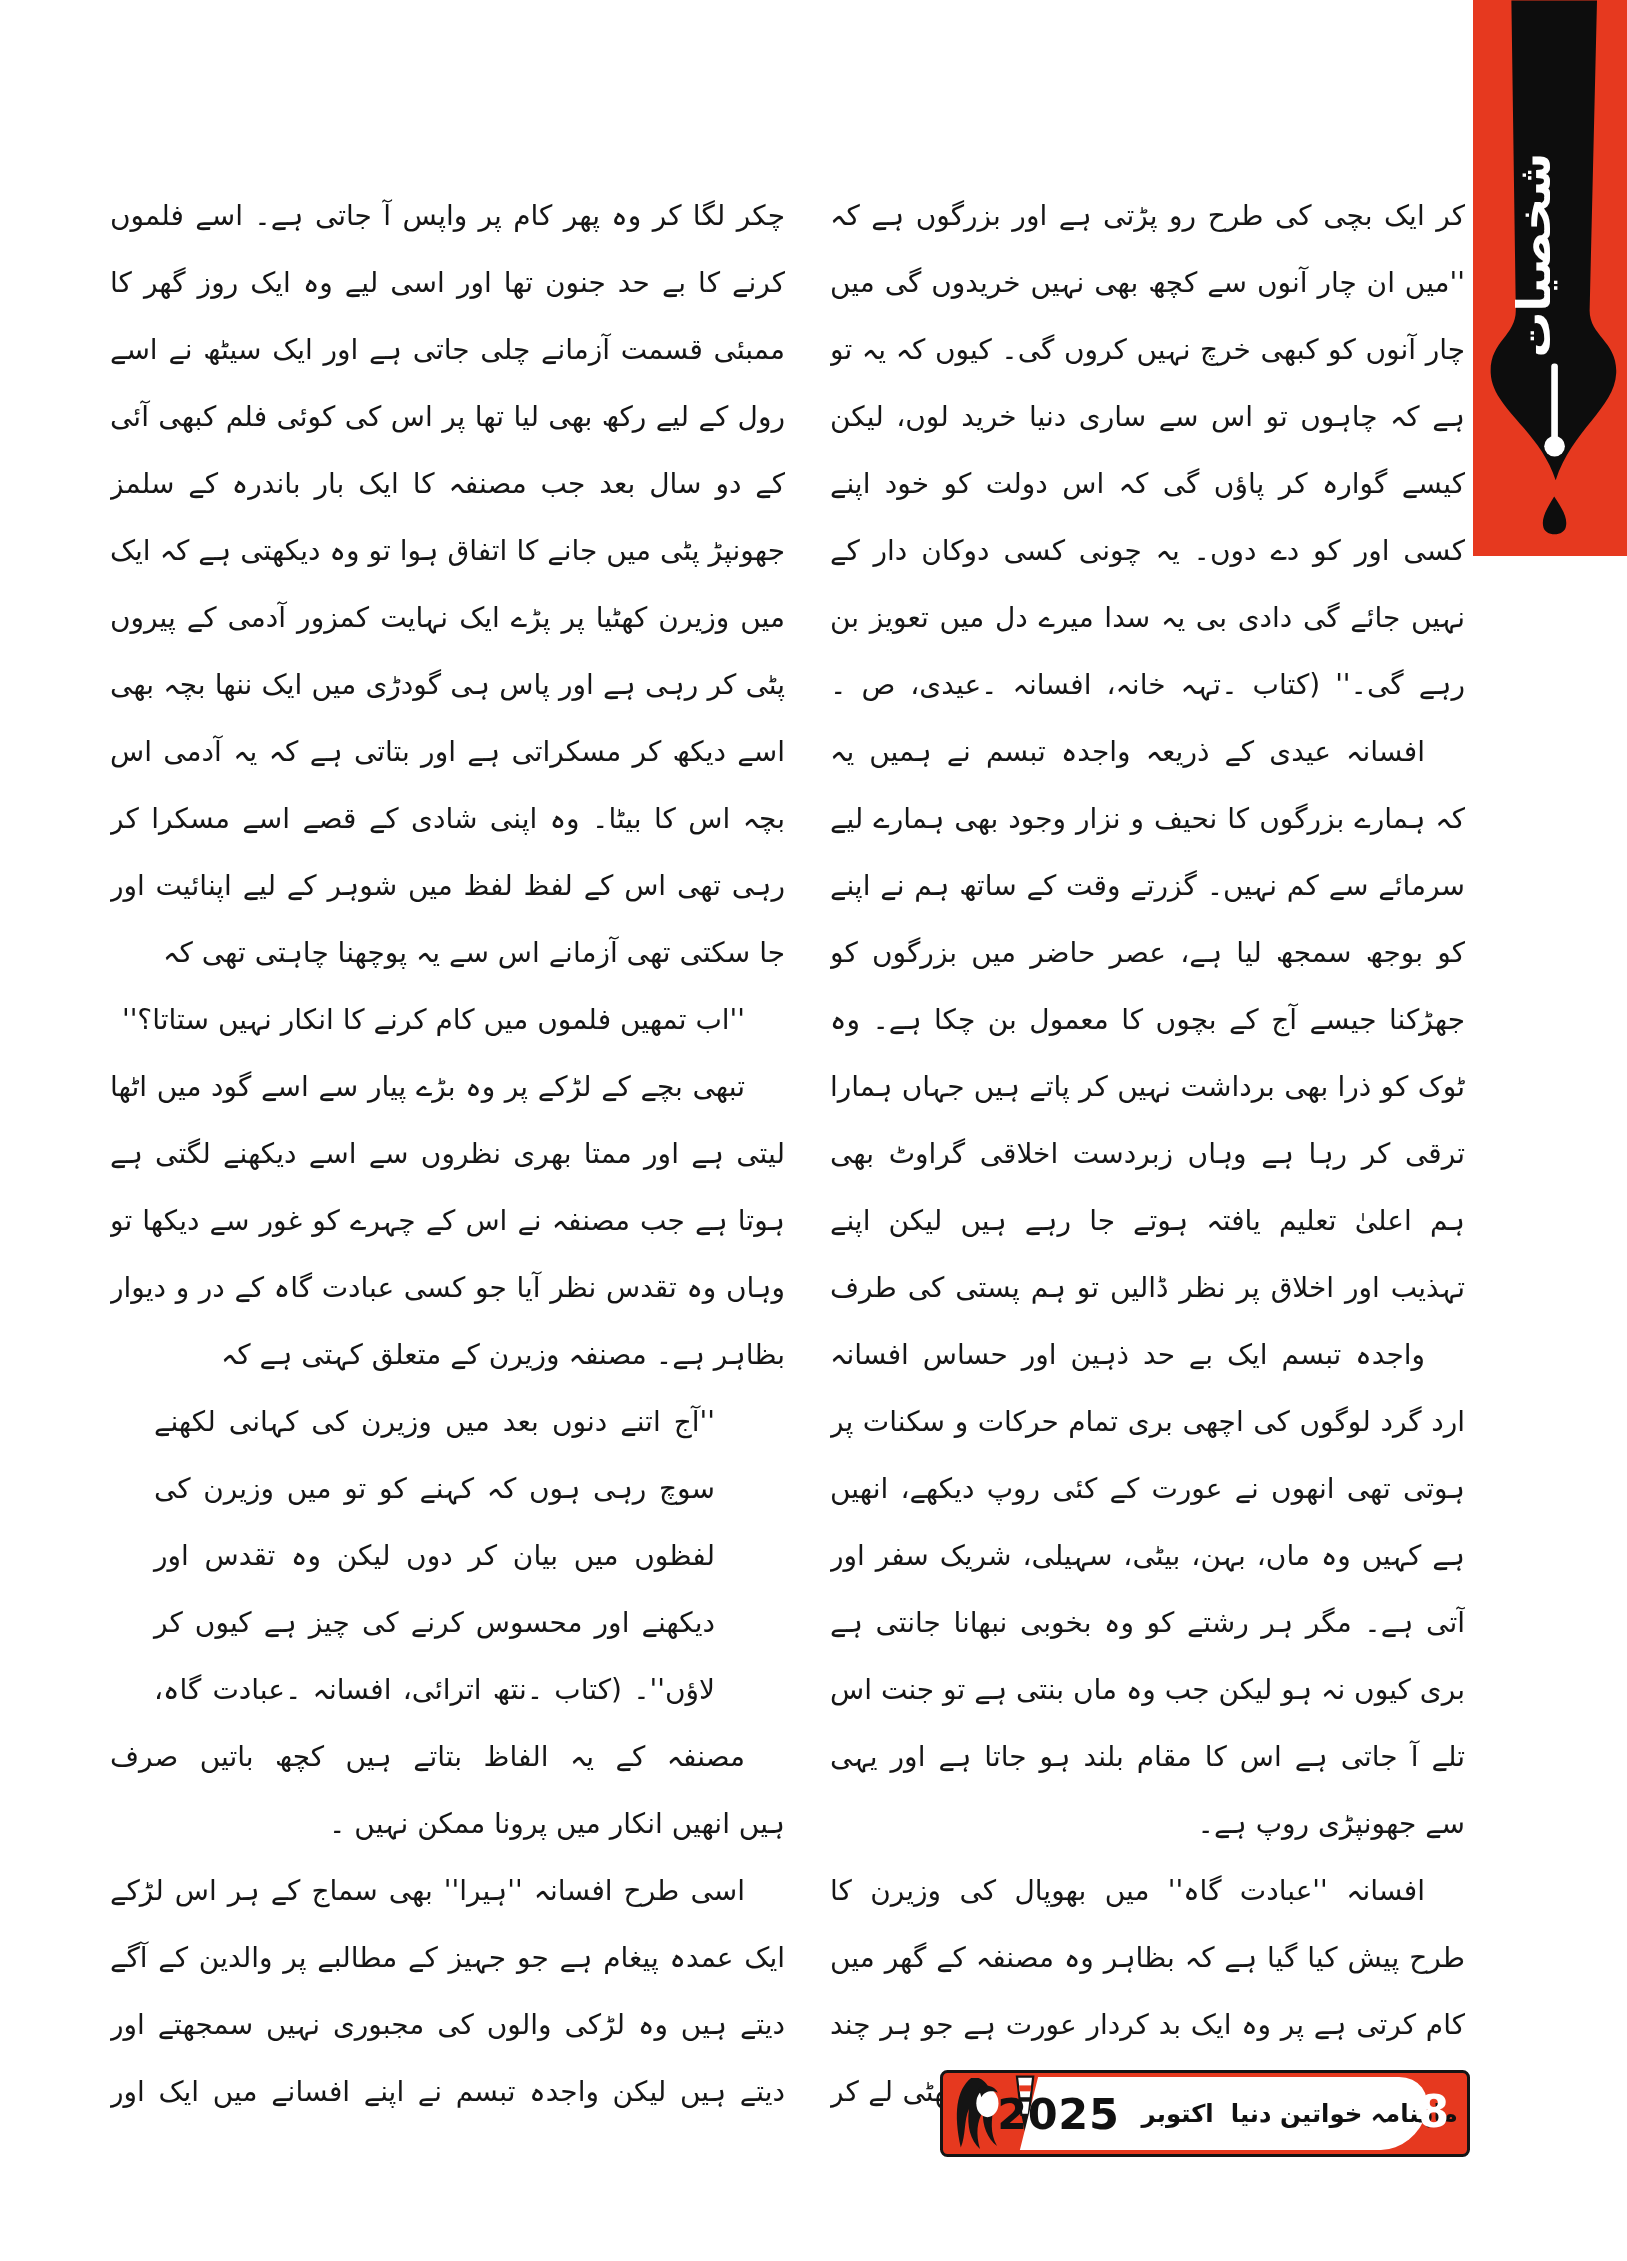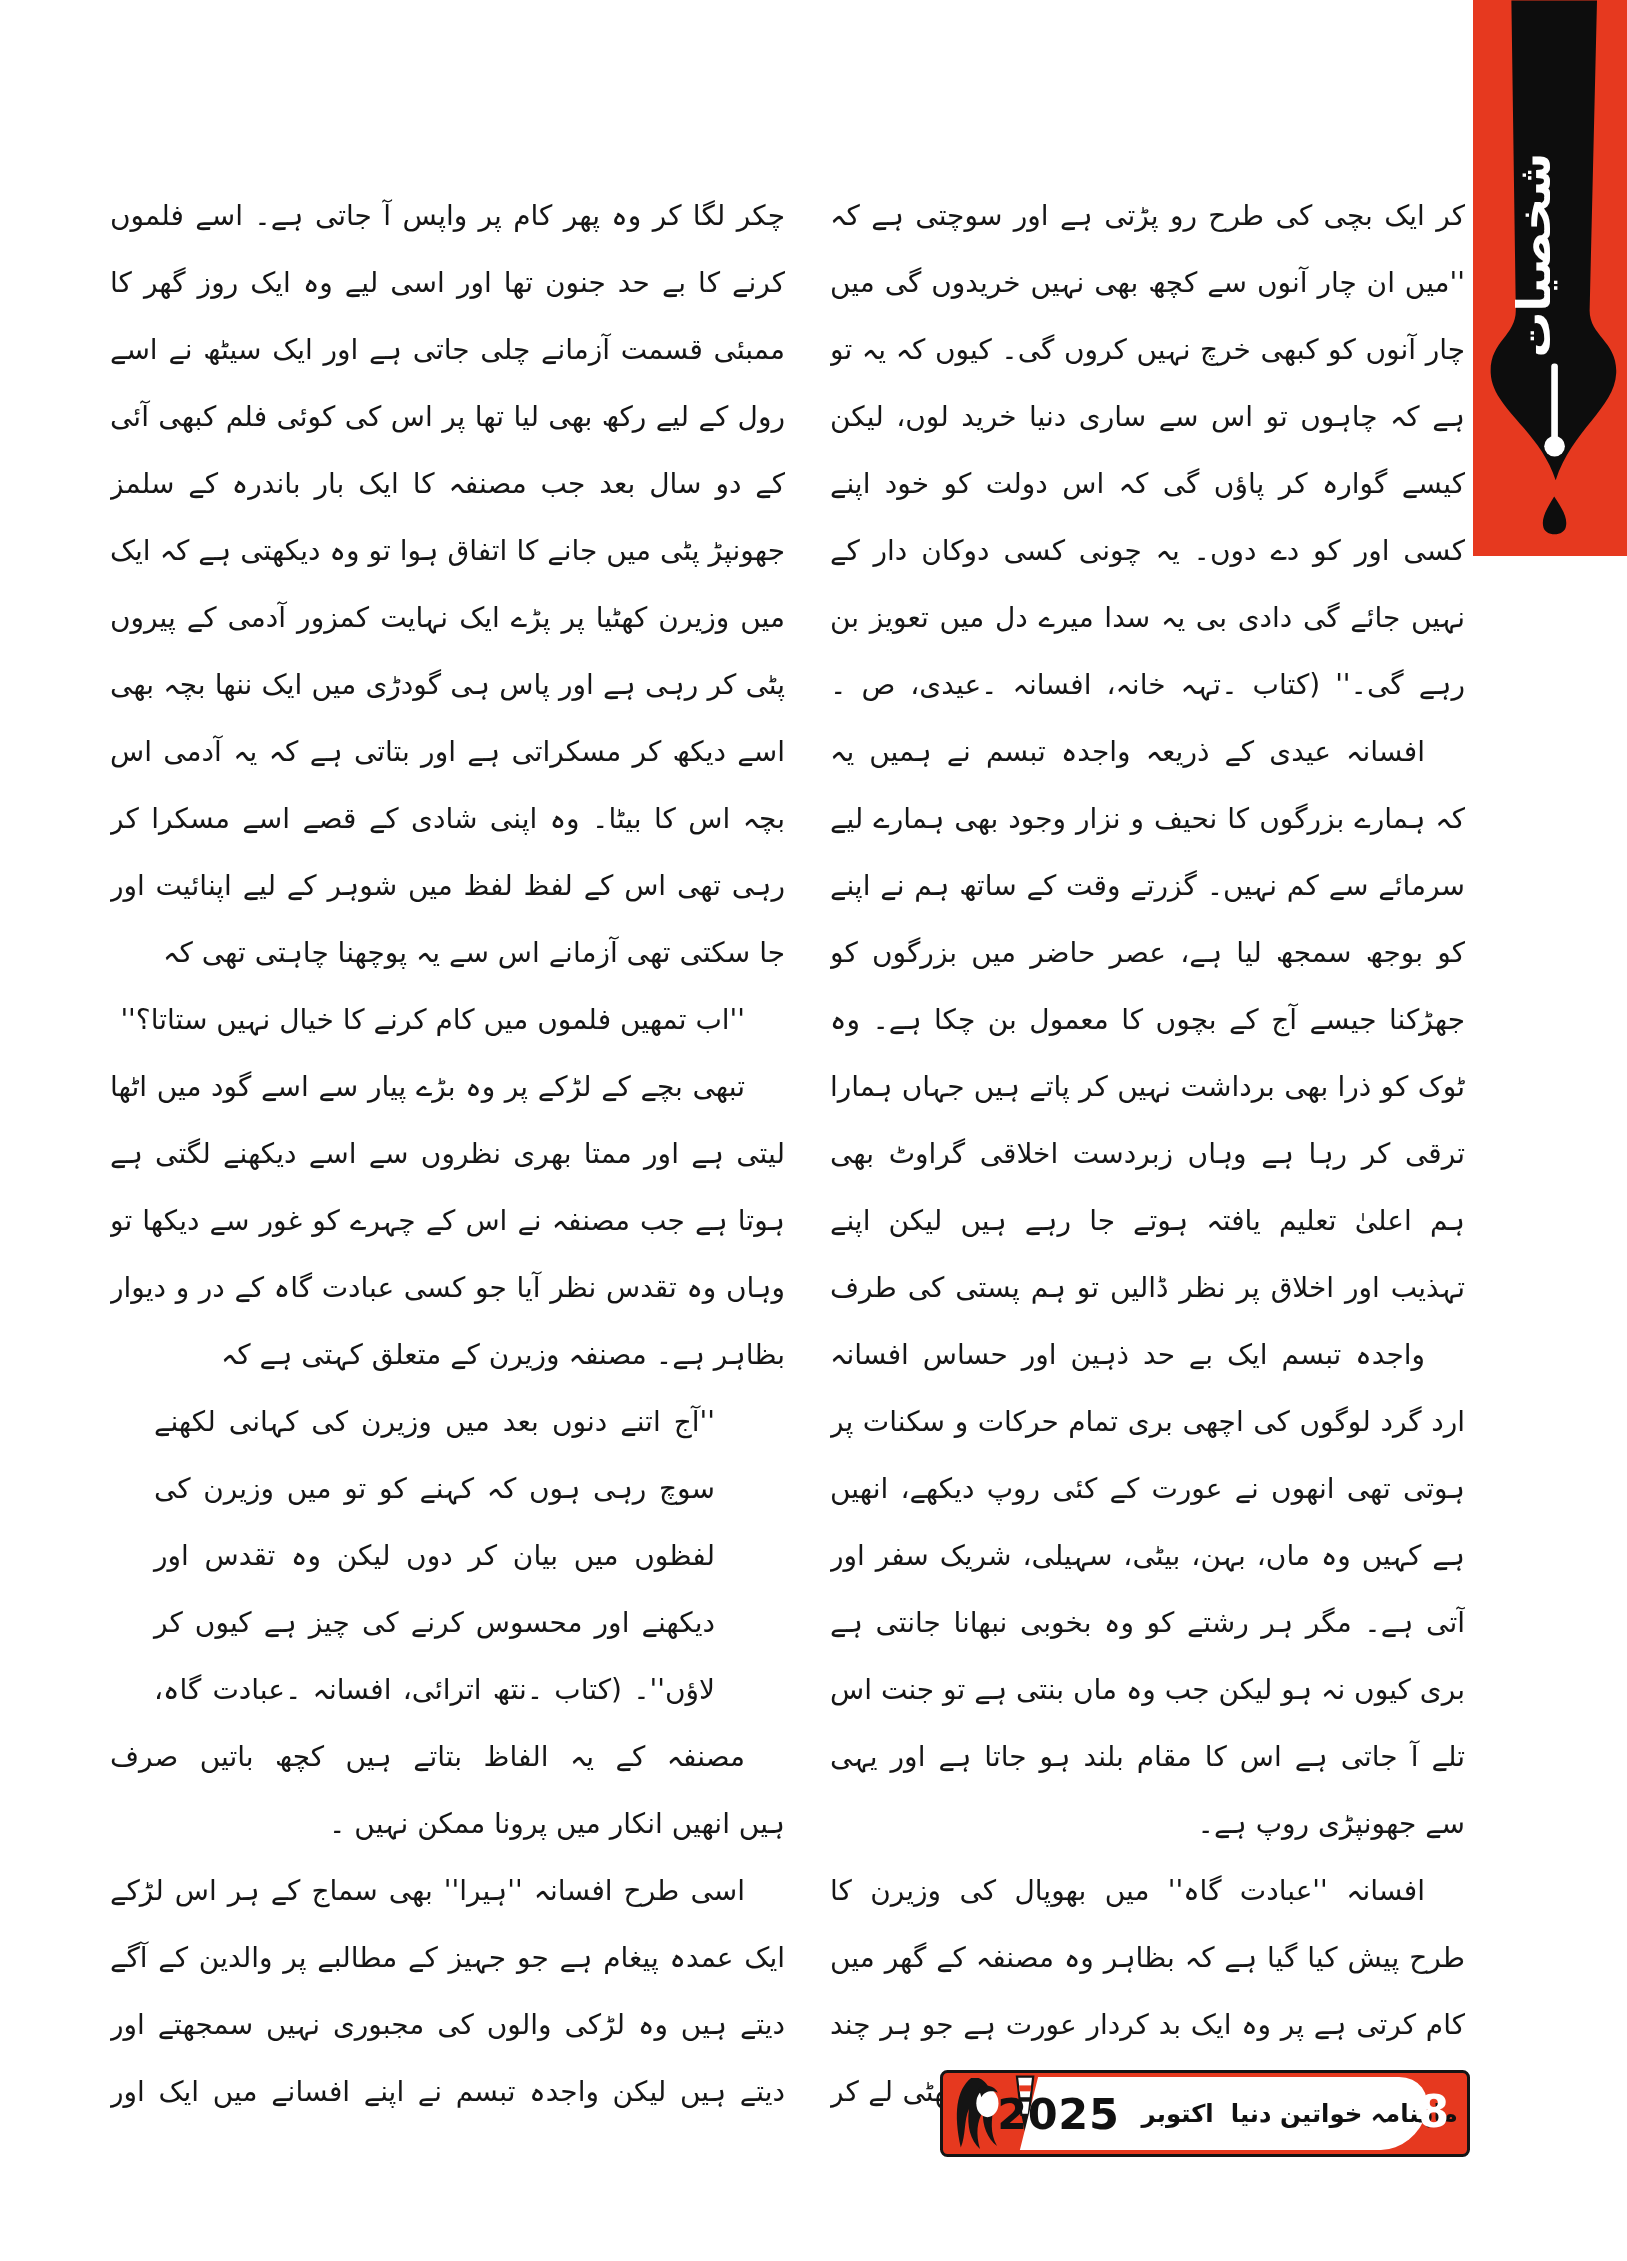--- a/index.html
+++ b/index.html
@@ -51,21 +51,21 @@
     <svg viewBox="0 0 210 752" aria-hidden="true">
       <path fill="#0d0d0d" d="M52 0 H168 L158 420 C158 455 196 462 194 505 C192 552 134 582 112 650 C90 582 26 552 24 505 C22 462 58 455 58 420 Z"></path>
       <rect x="106" y="492" width="9" height="104" rx="4" fill="#ffffff"></rect>
       <circle cx="110.5" cy="604" r="14" fill="#ffffff"></circle>
       <path fill="#0d0d0d" d="M110 672 C99 690 93 701 95 712 C97 727 124 727 126 712 C128 701 122 690 110 672 Z"></path>
       <text x="104" y="345" transform="rotate(-90 104 345)" text-anchor="middle" font-size="62" font-weight="bold" fill="#ffffff" style="direction:rtl;">شخصیات</text>
     </svg>
   </div>
 
   <div class="col col-right" dir="rtl" lang="ur">
-      <div class="line">کر ایک بچی کی طرح رو پڑتی ہے اور سوچتی ہے کہ</div>
+      <div class="line">کر ایک بچی کی طرح رو پڑتی ہے اور بزرگوں ہے کہ</div>
       <div class="line">''میں ان چار آنوں سے کچھ بھی نہیں خریدوں گی میں ان</div>
       <div class="line">چار آنوں کو کبھی خرچ نہیں کروں گی۔ کیوں کہ یہ تو وہ عظیم رقم</div>
       <div class="line">ہے کہ چاہوں تو اس سے ساری دنیا خرید لوں، لیکن میں یہ</div>
       <div class="line">کیسے گوارہ کر پاؤں گی کہ اس دولت کو خود اپنے ہاتھوں سے</div>
       <div class="line">کسی اور کو دے دوں۔ یہ چونی کسی دوکان دار کے ہاتھ میں</div>
       <div class="line">نہیں جائے گی دادی بی یہ سدا میرے دل میں تعویز بن کر</div>
       <div class="line line-end">رہے گی۔'' (کتاب ۔تہہ خانہ، افسانہ ۔عیدی، ص ۔125)</div>
       <div class="line line-open">افسانہ عیدی کے ذریعہ واجدہ تبسم نے ہمیں یہ احساس دلایا ہے</div>
       <div class="line">کہ ہمارے بزرگوں کا نحیف و نزار وجود بھی ہمارے لیے کسی قیمتی</div>
       <div class="line">سرمائے سے کم نہیں۔ گزرتے وقت کے ساتھ ہم نے اپنے بزرگوں</div>
@@ -95,21 +95,21 @@
       <div class="line">ممبئی قسمت آزمانے چلی جاتی ہے اور ایک سیٹھ نے اسے سائیڈ</div>
       <div class="line">رول کے لیے رکھ بھی لیا تھا پر اس کی کوئی فلم کبھی آئی نہیں اس واقعہ</div>
       <div class="line">کے دو سال بعد جب مصنفہ کا ایک بار باندرہ کے سلمز ایریا یعنی</div>
       <div class="line">جھونپڑ پٹی میں جانے کا اتفاق ہوا تو وہ دیکھتی ہے کہ ایک جھونپڑی</div>
       <div class="line">میں وزیرن کھٹیا پر پڑے ایک نہایت کمزور آدمی کے پیروں کی مرہم</div>
       <div class="line">پٹی کر رہی ہے اور پاس ہی گودڑی میں ایک ننھا بچہ بھی سویا تھا وزیرن</div>
       <div class="line">اسے دیکھ کر مسکراتی ہے اور بتاتی ہے کہ یہ آدمی اس کا شوہر ہے اور</div>
       <div class="line">بچہ اس کا بیٹا۔ وہ اپنی شادی کے قصے اسے مسکرا کر اور کچھ شرما کر سنا</div>
       <div class="line">رہی تھی اس کے لفظ لفظ میں شوہر کے لیے اپنائیت اور محبت محسوس کی</div>
       <div class="line line-end">جا سکتی تھی آزمانے اس سے یہ پوچھنا چاہتی تھی کہ</div>
-      <div class="line line-open line-end">''اب تمھیں فلموں میں کام کرنے کا خیال نہیں ستاتا؟''</div>
+      <div class="line line-open line-end">''اب تمھیں فلموں میں کام کرنے کا انکار نہیں ستاتا؟''</div>
       <div class="line line-open">تبھی بچے کے لڑکے پر وہ بڑے پیار سے اسے گود میں اٹھا</div>
       <div class="line">لیتی ہے اور ممتا بھری نظروں سے اسے دیکھنے لگتی ہے اور یہی وہ لمحہ</div>
       <div class="line">ہوتا ہے جب مصنفہ نے اس کے چہرے کو غور سے دیکھا تو اسے</div>
       <div class="line">وہاں وہ تقدس نظر آیا جو کسی عبادت گاہ کے در و دیوار سے ہی ٹپک</div>
       <div class="line line-end">بظاہر ہے۔ مصنفہ وزیرن کے متعلق کہتی ہے کہ</div>
       <div class="line line-quote">''آج اتنے دنوں بعد میں وزیرن کی کہانی لکھنے بیٹھی ہوں تو</div>
       <div class="line line-quote">سوچ رہی ہوں کہ کہنے کو تو میں وزیرن کی ساری داستان</div>
       <div class="line line-quote">لفظوں میں بیان کر دوں لیکن وہ تقدس اور پاکیزگی جو صرف</div>
       <div class="line line-quote">دیکھنے اور محسوس کرنے کی چیز ہے کیوں کر دائرہ تحریر میں</div>
       <div class="line line-quote line-end">لاؤں''۔ (کتاب ۔نتھ اترائی، افسانہ ۔عبادت گاہ، ص ۔162)</div>

